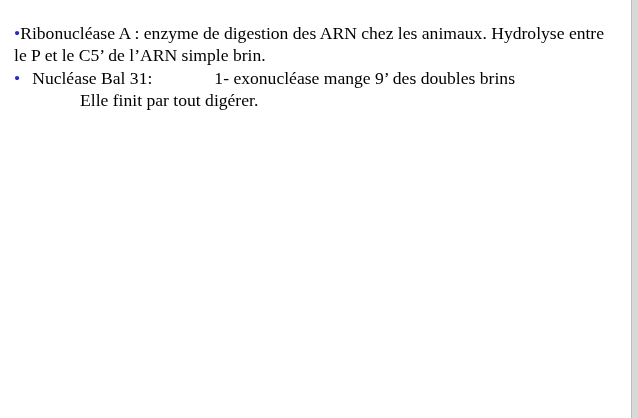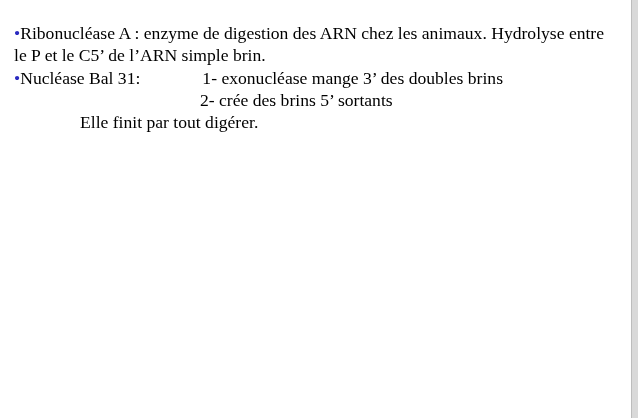--- a/index.html
+++ b/index.html
@@ -59,36 +59,36 @@
   }
   .digerer-line {
     display: block;
     font-size: 17.6px;
     line-height: 1.27;
     padding-left: 66px;
   }
   .bal-first {
     display: inline-block;
     white-space: pre;
+    margin-left: 12px;
   }
 </style>
 </head>
 <body>
 
 <div class="slide">
 
   <div class="right-edge"></div>
 
   <div class="content">
 
     <p class="para"><span class="bullet">•</span><span>Ribonucléase A : enzyme de digestion des ARN chez les animaux. Hydrolyse entre le P et le C5’ de l’ARN simple brin.</span></p>
 
 
 
     <p class="para">
-      <span class="bullet-line"><span class="bullet">•</span><span class="bal-first">Nucléase Bal 31:</span><span style="display:inline-block;width:62px;"></span><span>1- exonucléase mange 3’ des doubles brins</span></span>
-      <span class="sub-line">2- crée des brins 5’ sortants</span>
+      <span class="bullet-line"><span class="bullet">•</span><span class="bal-first">Nucléase Bal 31:</span><span style="display:inline-block;width:62px;"></span><span>1- exonucléase mange 9’ des doubles brins</span></span>
       <span class="digerer-line">Elle finit par tout digérer.</span>
     </p>
 
 
   </div>
 </div>
 
 </body></html>

